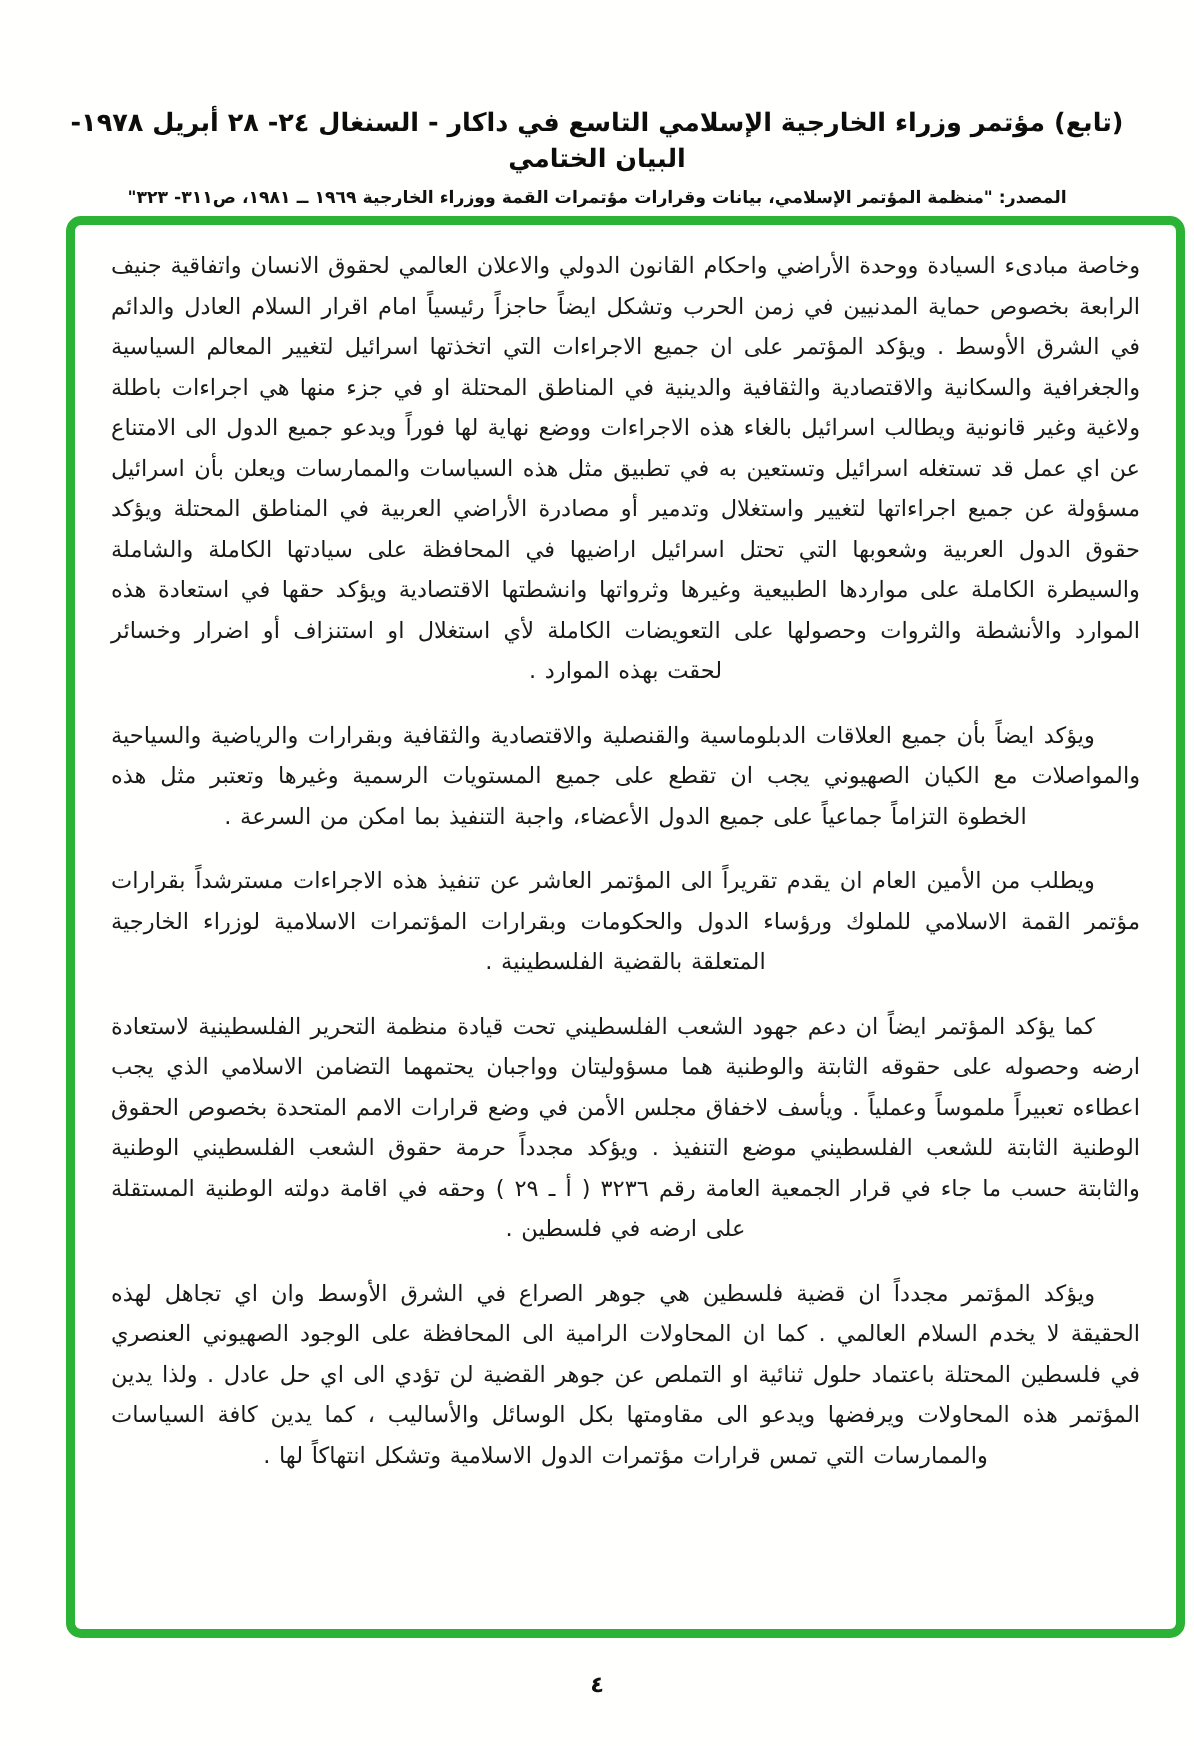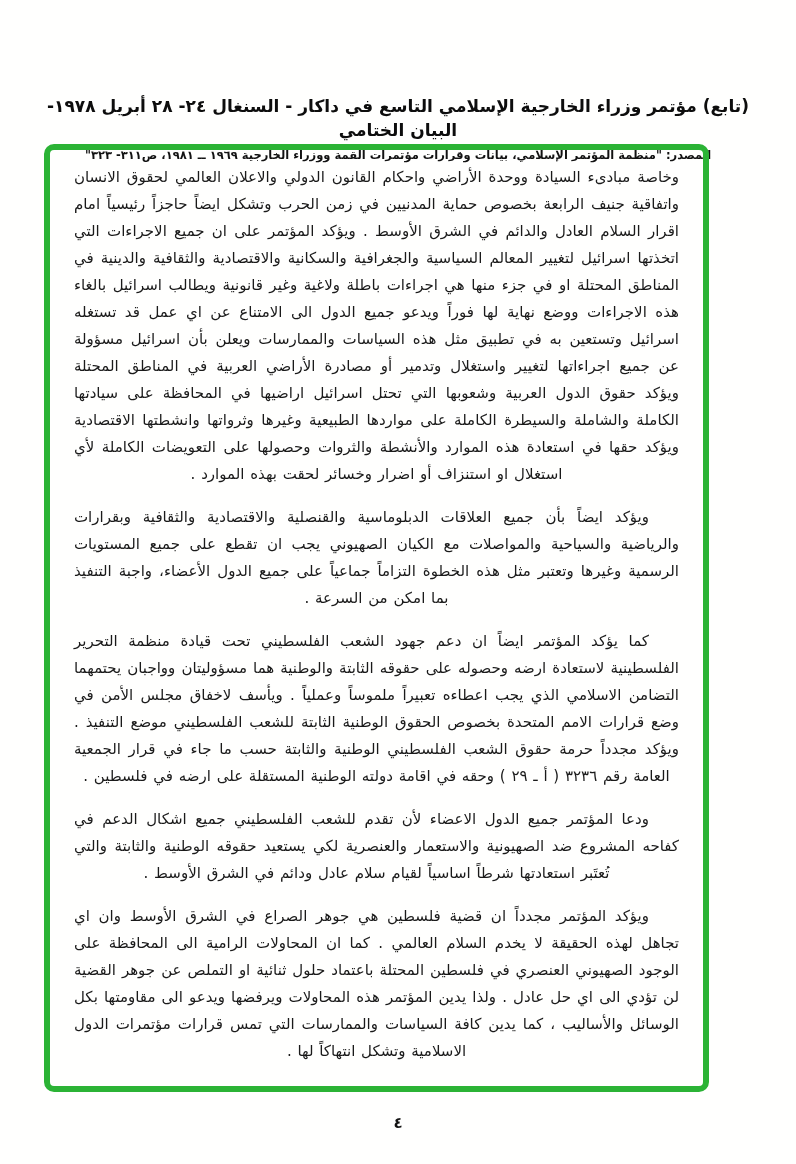--- a/index.html
+++ b/index.html
@@ -22,33 +22,32 @@
     right: 0;
     text-align: center;
     direction: rtl;
     color: #0d0d0d;
   }
   .doc-title {
     font-size: 17px;
     font-weight: bold;
     line-height: 24px;
     padding: 0 29px;
-    margin-top: 24px;
   }
   .doc-source {
     font-size: 11.5px;
     font-weight: bold;
     margin-top: 6px;
     color: #121212;
   }
   .highlight-box {
     position: absolute;
     left: 44px;
     top: 144px;
-    width: 665px;
+    width: 746px;
     height: 948px;
     box-sizing: border-box;
     border: 6px solid #2bb335;
     border-radius: 10px;
     padding: 12px 24px 0 24px;
     direction: rtl;
     text-align: justify;
     overflow: hidden;
     background: transparent;
   }
@@ -83,21 +82,21 @@
 <div class="page">
 
   <div class="doc-header">
     <div class="doc-title">(تابع)  مؤتمر وزراء الخارجية الإسلامي التاسع في داكار - السنغال ٢٤- ٢٨ أبريل ١٩٧٨- البيان الختامي</div>
     <div class="doc-source">المصدر: "منظمة المؤتمر الإسلامي، بيانات وقرارات مؤتمرات القمة ووزراء الخارجية ١٩٦٩ ــ ١٩٨١، ص٣١١- ٣٢٣"</div>
   </div>
 
   <div class="highlight-box" style="border-color: rgb(43, 179, 53);">
     <p class="para first">وخاصة مبادىء السيادة ووحدة الأراضي واحكام القانون الدولي والاعلان العالمي لحقوق الانسان واتفاقية جنيف الرابعة بخصوص حماية المدنيين في زمن الحرب وتشكل ايضاً حاجزاً رئيسياً امام اقرار السلام العادل والدائم في الشرق الأوسط . ويؤكد المؤتمر على ان جميع الاجراءات التي اتخذتها اسرائيل لتغيير المعالم السياسية والجغرافية والسكانية والاقتصادية والثقافية والدينية في المناطق المحتلة او في جزء منها هي اجراءات باطلة ولاغية وغير قانونية ويطالب اسرائيل بالغاء هذه الاجراءات ووضع نهاية لها فوراً ويدعو جميع الدول الى الامتناع عن اي عمل قد تستغله اسرائيل وتستعين به في تطبيق مثل هذه السياسات والممارسات ويعلن بأن اسرائيل مسؤولة عن جميع اجراءاتها لتغيير واستغلال وتدمير أو مصادرة الأراضي العربية في المناطق المحتلة ويؤكد حقوق الدول العربية وشعوبها التي تحتل اسرائيل اراضيها في المحافظة على سيادتها الكاملة والشاملة والسيطرة الكاملة على مواردها الطبيعية وغيرها وثرواتها وانشطتها الاقتصادية ويؤكد حقها في استعادة هذه الموارد والأنشطة والثروات وحصولها على التعويضات الكاملة لأي استغلال او استنزاف أو اضرار وخسائر لحقت بهذه الموارد .</p>
     <p class="para">ويؤكد ايضاً بأن جميع العلاقات الدبلوماسية والقنصلية والاقتصادية والثقافية وبقرارات والرياضية والسياحية والمواصلات مع الكيان الصهيوني يجب ان تقطع على جميع المستويات الرسمية وغيرها وتعتبر مثل هذه الخطوة التزاماً جماعياً على جميع الدول الأعضاء، واجبة التنفيذ بما امكن من السرعة .</p>
+    <p class="para">ويطلب من الأمين العام ان يقدم تقريراً الى المؤتمر العاشر عن تنفيذ هذه الاجراءات مسترشداً بقرارات مؤتمر القمة الاسلامي للملوك ورؤساء الدول والحكومات وبقرارات المؤتمرات الاسلامية لوزراء الخارجية المتعلقة بالقضية الفلسطينية .</p>
     <p class="para">كما يؤكد المؤتمر ايضاً ان دعم جهود الشعب الفلسطيني تحت قيادة منظمة التحرير الفلسطينية لاستعادة ارضه وحصوله على حقوقه الثابتة والوطنية هما مسؤوليتان وواجبان يحتمهما التضامن الاسلامي الذي يجب اعطاءه تعبيراً ملموساً وعملياً . ويأسف لاخفاق مجلس الأمن في وضع قرارات الامم المتحدة بخصوص الحقوق الوطنية الثابتة للشعب الفلسطيني موضع التنفيذ . ويؤكد مجدداً حرمة حقوق الشعب الفلسطيني الوطنية والثابتة حسب ما جاء في قرار الجمعية العامة رقم ٣٢٣٦ ( أ ـ ٢٩ ) وحقه في اقامة دولته الوطنية المستقلة على ارضه في فلسطين .</p>
-    <p class="para">ودعا المؤتمر جميع الدول الاعضاء لأن تقدم للشعب الفلسطيني جميع اشكال الدعم في كفاحه المشروع ضد الصهيونية والاستعمار والعنصرية لكي يستعيد حقوقه الوطنية والثابتة والتي تُعتَبر استعادتها شرطاً اساسياً لقيام سلام عادل ودائم في الشرق الأوسط .</p>
     <p class="para">ويؤكد المؤتمر مجدداً ان قضية فلسطين هي جوهر الصراع في الشرق الأوسط وان اي تجاهل لهذه الحقيقة لا يخدم السلام العالمي . كما ان المحاولات الرامية الى المحافظة على الوجود الصهيوني العنصري في فلسطين المحتلة باعتماد حلول ثنائية او التملص عن جوهر القضية لن تؤدي الى اي حل عادل . ولذا يدين المؤتمر هذه المحاولات ويرفضها ويدعو الى مقاومتها بكل الوسائل والأساليب ، كما يدين كافة السياسات والممارسات التي تمس قرارات مؤتمرات الدول الاسلامية وتشكل انتهاكاً لها .</p>
 
   </div>
 
   <div class="page-number">٤</div>
 
 </div>
 
 </body></html>

